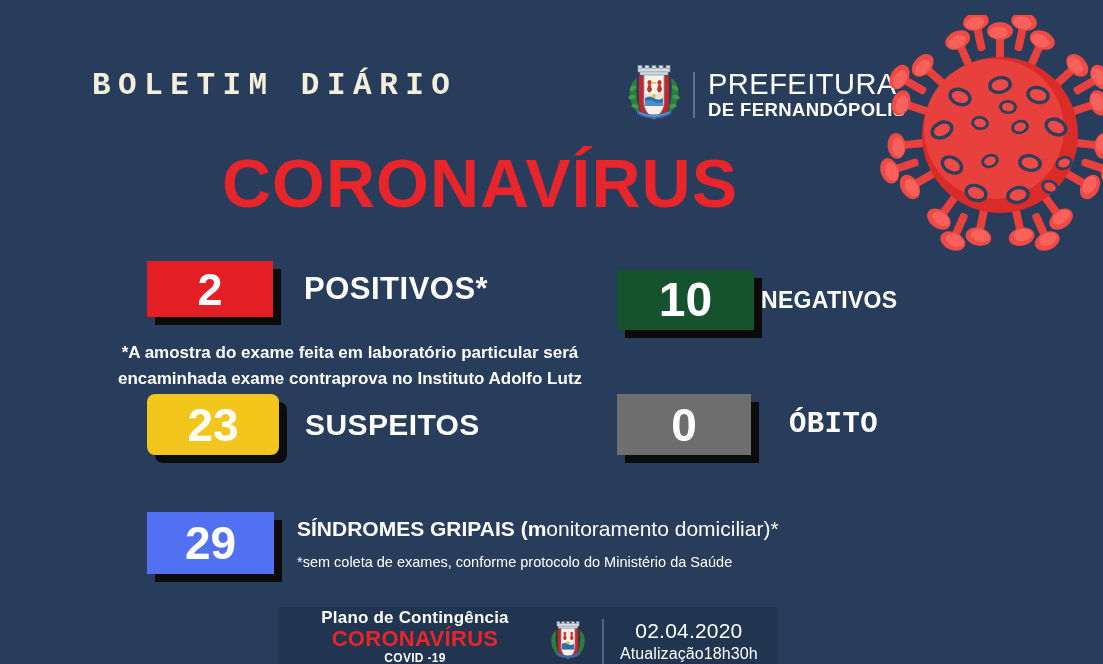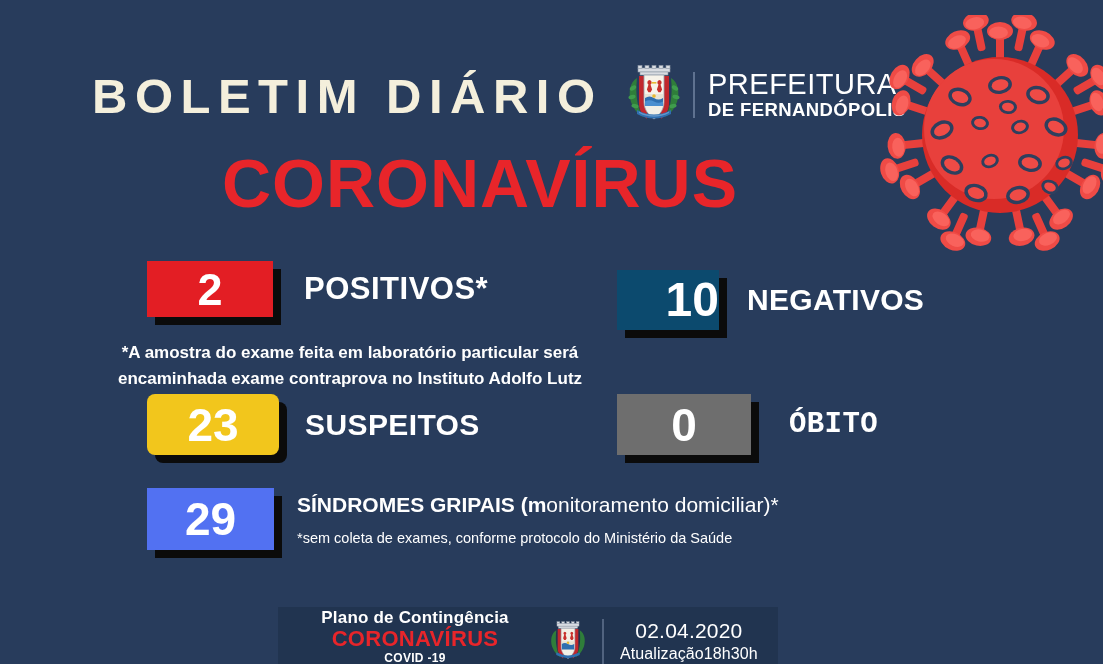--- a/index.html
+++ b/index.html
@@ -20,26 +20,26 @@
     position: absolute;
     inset: 0;
     background: #283c5c;
   }
 
   
   .boletim-title {
     position: absolute;
     left: 92px;
     top: 68px;
-    font-size: 49px;
+    font-size: 31px;
     font-weight: bold;
     letter-spacing: 7.5px;
     color: #f4efdc;
     white-space: nowrap;
-    font-family: Liberation Sans, sans-serif;
+    font-family: Liberation Mono, monospace;
   }
 
   
   .prefeitura-lockup {
     position: absolute;
     left: 625px;
     top: 64px;
     display: flex;
     align-items: center;
     gap: 0px;
@@ -138,38 +138,38 @@
   }
 
   
   #stat-positivos { left: 147px; top: 261px; }
   #stat-positivos .stat-box { width: 126px; height: 56px; background: #e31e24; }
   #stat-positivos .stat-num { font-size: 45px; }
   #stat-positivos .stat-label { font-size: 31px; margin-left: 31px; letter-spacing: 0.5px; }
 
   
   #stat-negativos { left: 617px; top: 270px; }
-  #stat-negativos .stat-box { width: 102px; height: 60px; background: #0c4a6e; justify-content: flex-end; }
+  #stat-negativos .stat-box { width: 137px; height: 60px; background: #14532d; }
   #stat-negativos .stat-num { font-size: 48px; }
-  #stat-negativos .stat-label { font-size: 30px; margin-left: 28px; letter-spacing: 0.3px; }
+  #stat-negativos .stat-label { font-size: 23px; margin-left: 7px; letter-spacing: 0.3px; }
 
   
   #stat-suspeitos { left: 147px; top: 394px; }
   #stat-suspeitos .stat-box { width: 132px; height: 61px; background: #f2c61c; border-radius: 8px; }
   #stat-suspeitos .stat-num { font-size: 46px; }
   #stat-suspeitos .stat-label { font-size: 30px; margin-left: 26px; letter-spacing: 0.4px; }
 
   
   #stat-obito { left: 617px; top: 394px; }
   #stat-obito .stat-box { width: 134px; height: 61px; background: #6e6e6e; }
   #stat-obito .stat-num { font-size: 46px; }
   #stat-obito .stat-label { font-size: 29px; margin-left: 38px; letter-spacing: 0.4px; font-family: Liberation Mono, monospace; }
 
   
-  #stat-sindromes { left: 147px; top: 488px; }
+  #stat-sindromes { left: 147px; top: 512px; }
   #stat-sindromes .stat-box { width: 127px; height: 62px; background: #5271f2; }
   #stat-sindromes .stat-num { font-size: 46px; }
   .sindromes-text {
     margin-left: 23px;
     display: flex;
     flex-direction: column;
     justify-content: center;
   }
   .sindromes-main {
     font-size: 21px;

